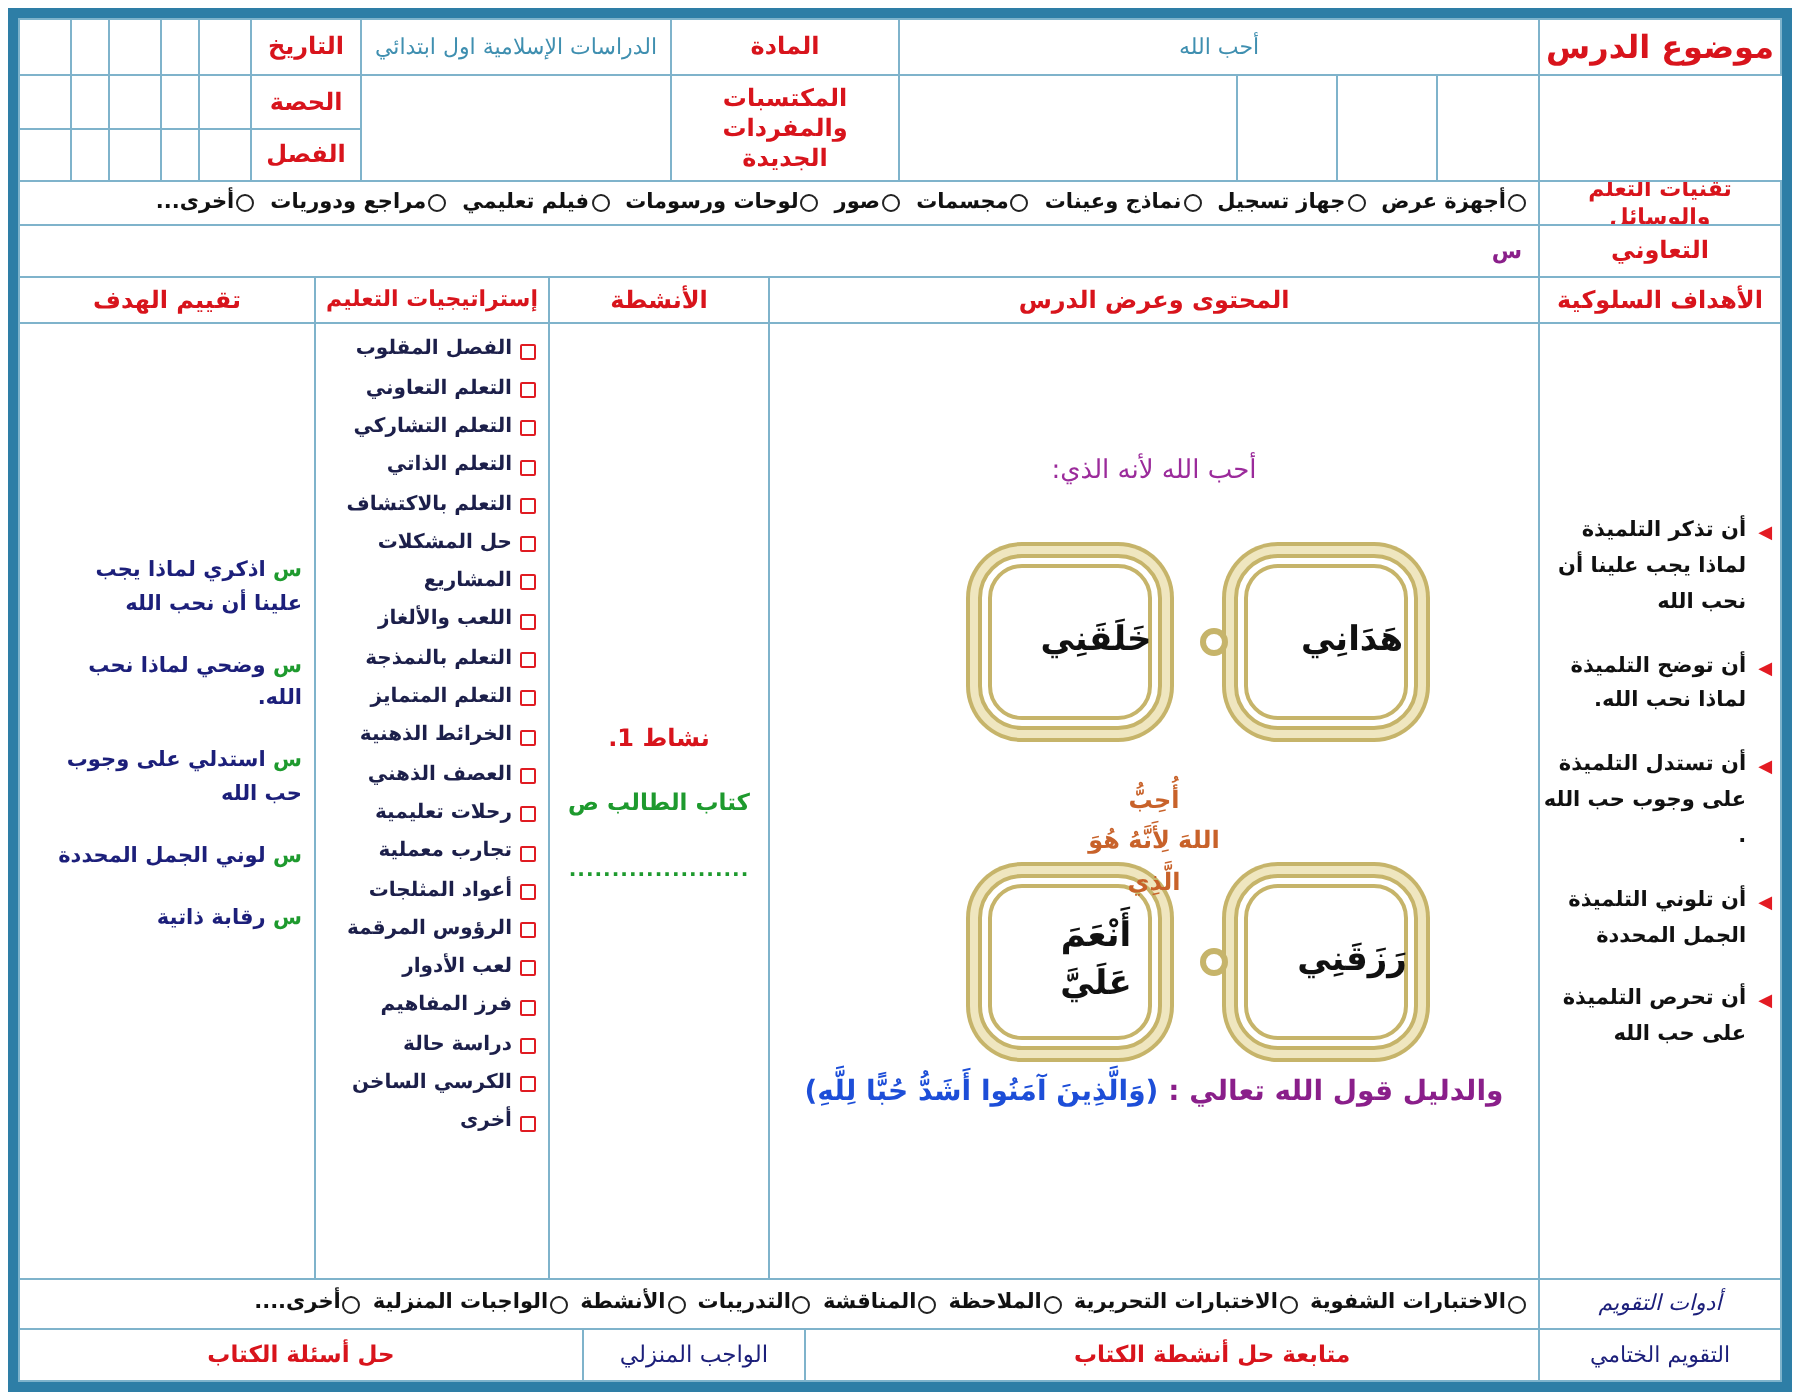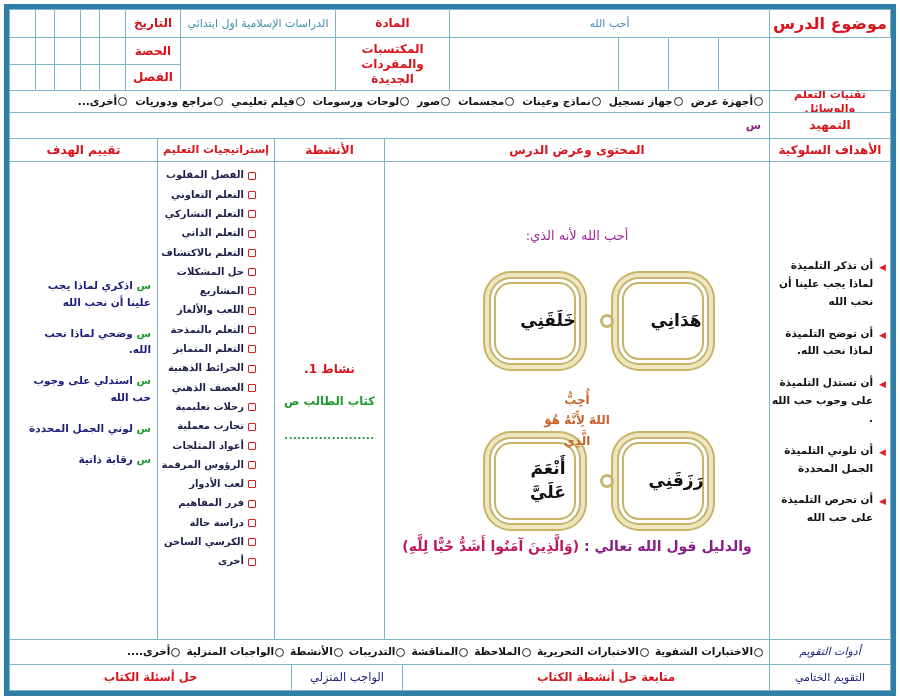--- a/index.html
+++ b/index.html
@@ -21,21 +21,21 @@
   .green { color: #1e9a2e; }
   .purple { color: #8a1f8a; }
   .chk-row { justify-content: flex-start; padding-right: 6px; gap: 8px; font-size: 10.5px; color: #111; white-space: nowrap; }
   .chk-row .opt { display: inline-flex; align-items: center; gap: 1px; }
   .circ { display: inline-block; width: 9px; height: 9px; border: 1.2px solid #222; border-radius: 50%; }
   
   .obj-list { position: absolute; right: 4px; top: 95px; width: 120px; font-size: 10.5px; color: #111; }
   .obj { display: flex; gap: 6px; margin-bottom: 14px; line-height: 1.7; text-align: right; }
   .obj .arrow { color: #e31b23; font-size: 9px; padding-top: 3px; flex: 0 0 auto; }
   
-  .strat-list { position: absolute; right: 18px; top: 4px; font-size: 10px; color: #1c1f4a; }
+  .strat-list { position: absolute; right: 6px; top: 4px; font-size: 10px; color: #1c1f4a; }
   .strat { display: flex; align-items: center; gap: 4px; height: 19.3px; white-space: nowrap; }
   .sq { display: inline-block; width: 8px; height: 8px; border: 1.5px solid #e01b22; border-radius: 1px; background: #fff; flex: 0 0 auto; }
   
   .eval-list { position: absolute; right: 6px; top: 115px; width: 130px; font-size: 10.5px; text-align: right; }
   .eval { margin-bottom: 14px; line-height: 1.6; }
   
   .frame {
     position: absolute; width: 92px; height: 88px; border: 7px double #c6b46a;
     border-radius: 22px; background: #fff; display: flex; align-items: center; justify-content: center;
     font-size: 17px; color: #111; text-align: center; line-height: 1.4;
@@ -110,21 +110,21 @@
     <span class="opt">
           <span class="circ"></span>
           <span>مراجع ودوريات</span>
         </span>
     <span class="opt">
           <span class="circ"></span>
           <span>أخرى...</span>
         </span>
   </div>
 
-  <div class="cell red" style="right:0;top:103px;width:122px;height:27px;font-size:12px;">التمهيد</div>
+  <div class="cell red" style="right:0;top:103px;width:122px;height:27px;font-size:12px;">التعاوني</div>
   <div class="cell purple" style="right:121px;top:103px;width:761px;height:27px;justify-content:flex-start;padding-right:8px;">س</div>
 
   <div class="cell red" style="right:0;top:129px;width:122px;height:24px;font-size:12px;">الأهداف السلوكية</div>
   <div class="cell red" style="right:121px;top:129px;width:386px;height:24px;font-size:12px;">المحتوى وعرض الدرس</div>
   <div class="cell red" style="right:506px;top:129px;width:111px;height:24px;font-size:12px;">الأنشطة</div>
   <div class="cell red" style="right:616px;top:129px;width:118px;height:24px;font-size:11px;">إستراتيجيات التعليم</div>
   <div class="cell red" style="left:0;top:129px;width:149px;height:24px;font-size:12px;">تقييم الهدف</div>
 
   <div class="cell" style="right:0;top:152px;width:122px;height:479px;display:block;">
     <div class="obj-list">
@@ -167,21 +167,21 @@
         </div>
     <div class="knot" style="right:155px;top:152px;"></div>
     <div class="knot" style="right:155px;top:312px;"></div>
     <div style="position:absolute;top:228px;left:0;right:0;text-align:center;color:#c8622a;font-size:12px;line-height:1.7;">
       <div>أُحِبُّ</div>
       <div>اللهَ لِأَنَّهُ هُوَ</div>
       <div>الَّذِي</div>
     </div>
     <div style="position:absolute;top:376px;left:0;right:0;text-align:center;font-size:14px;white-space:nowrap;">
       <span class="purple">والدليل قول الله تعالي  :</span>
-      <span style="color:#be185d;">(وَالَّذِينَ آمَنُوا أَشَدُّ حُبًّا لِلَّهِ)</span>
+      <span style="color:#1d4ed8;">(وَالَّذِينَ آمَنُوا أَشَدُّ حُبًّا لِلَّهِ)</span>
     </div>
   </div>
 
   <div class="cell" style="right:506px;top:152px;width:111px;height:479px;display:block;">
     <div style="position:absolute;top:200px;left:0;right:0;text-align:center;font-size:12px;" class="red">نشاط 1.</div>
     <div style="position:absolute;top:232px;left:0;right:0;text-align:center;font-size:11.5px;" class="green">كتاب الطالب ص</div>
     <div style="position:absolute;top:268px;left:0;right:0;text-align:center;font-size:10px;letter-spacing:0.5px;" class="green">.....................</div>
   </div>
 
   <div class="cell" style="right:616px;top:152px;width:118px;height:479px;display:block;">

